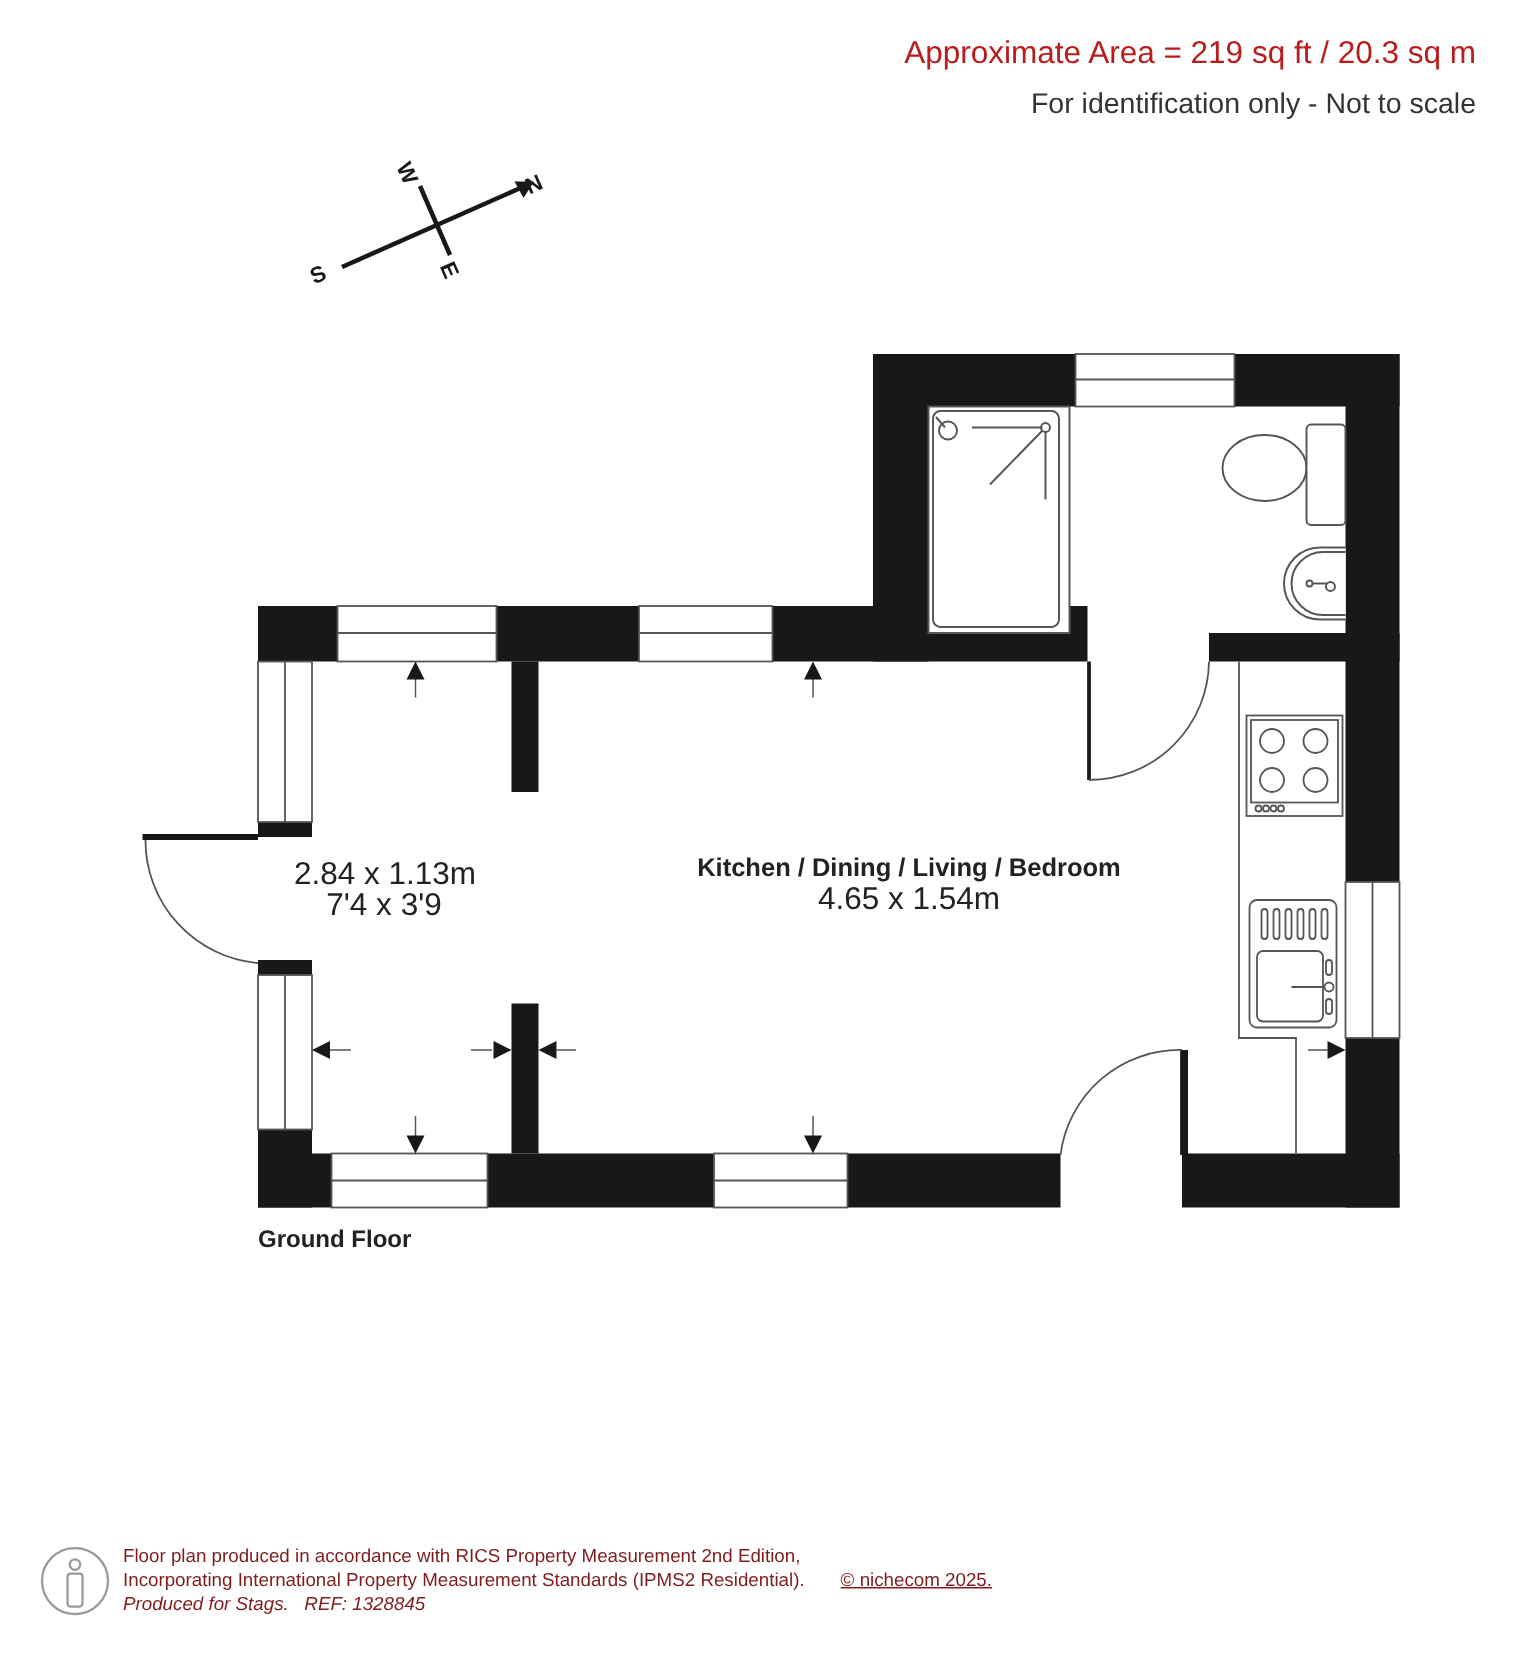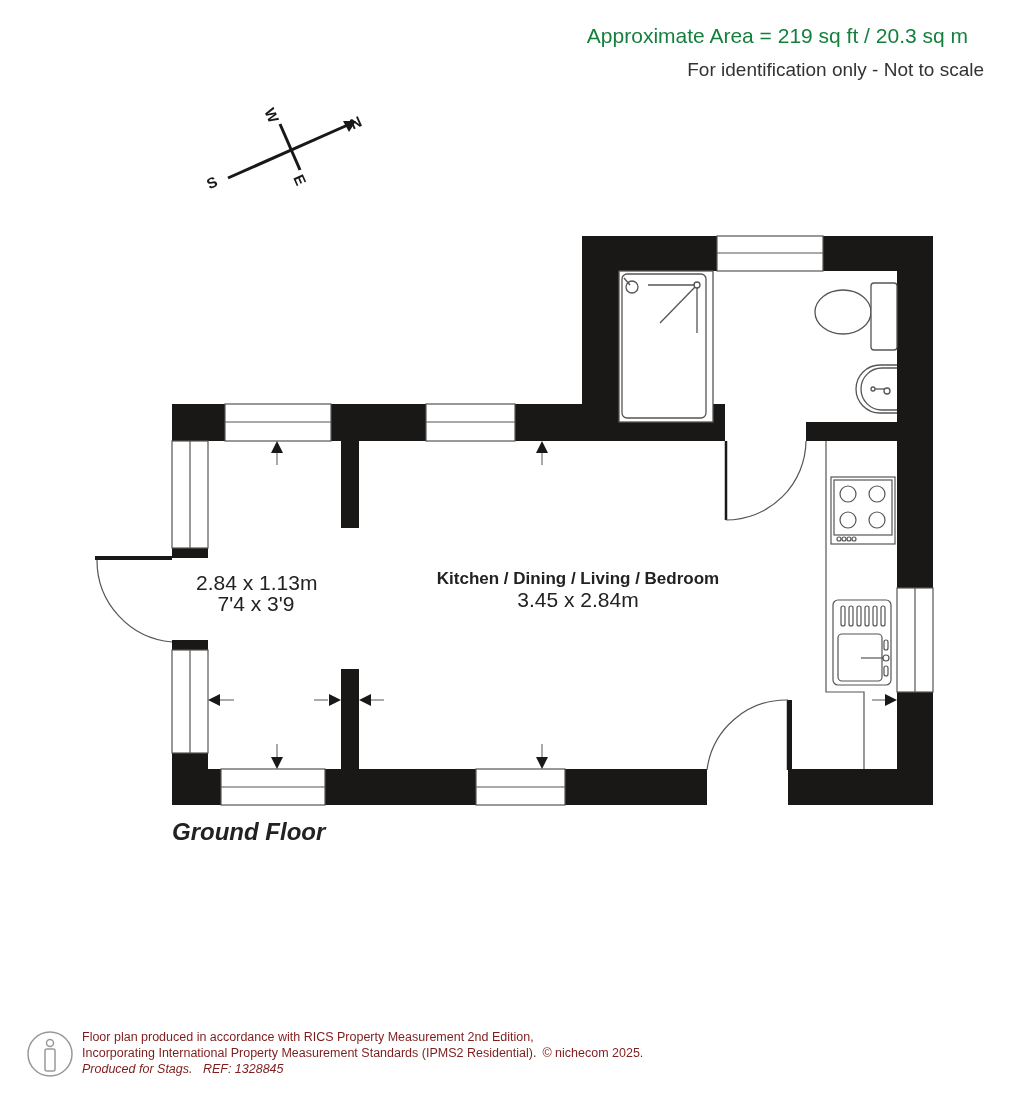--- a/index.html
+++ b/index.html
@@ -1,25 +1,25 @@
 <!DOCTYPE html>
 <html><head>
 <meta charset="utf-8">
 <style>
   html,body{margin:0;padding:0;background:#ffffff;}
   body{width:1024px;height:1104px;position:relative;overflow:hidden;font-family:"Liberation Sans",sans-serif;color:#222;}
-  .area-title{position:absolute;right:56px;top:24px;font-size:21px;color:#15803d;white-space:nowrap;}
+  .area-title{position:absolute;right:40px;top:24px;font-size:21px;color:#b91c1c;white-space:nowrap;}
   .area-sub{position:absolute;right:40px;top:59px;font-size:19px;color:#333;white-space:nowrap;}
   svg.plan{position:absolute;left:0;top:0;}
   .room-label{position:absolute;text-align:center;white-space:nowrap;line-height:21px;color:#222;}
   .room-label .name{font-weight:bold;font-size:17px;}
   .room-label .dim{font-size:21px;}
-  .floor-label{position:absolute;left:172px;top:818px;font-size:24px;font-weight:bold;color:#222;font-style:italic;}
+  .floor-label{position:absolute;left:172px;top:818px;font-size:16px;font-weight:bold;color:#222;}
   .footer{position:absolute;left:82px;top:1029px;font-size:12.5px;color:#7f1d1d;line-height:16px;}
-  .footer .copy{margin-left:6px;}
+  .footer .copy{margin-left:24px;text-decoration:underline;}
   .person-icon{position:absolute;left:26px;top:1030px;}
 </style>
 </head>
 <body>
 
 <div class="area-title">Approximate Area = 219 sq ft / 20.3 sq m</div>
 <div class="area-sub">For identification only - Not to scale</div>
 
 <svg class="plan" width="1024" height="1104" viewBox="0 0 1024 1104">
 
@@ -166,23 +166,23 @@
     <line x1="872" y1="700" x2="885" y2="700"></line>
       <polygon points="897,700 885,694 885,706" stroke="none"></polygon>
   </g>
 </svg>
 
 <div class="room-label" style="left:196px;top:572px;width:120px;">
   <div class="dim">2.84 x 1.13m</div>
   <div class="dim">7'4 x 3'9</div>
 </div>
 
-<div class="room-label" style="left:388px;top:568px;width:380px;text-align:center;">
+<div class="room-label" style="left:416px;top:568px;width:380px;text-align:center;">
   <div class="name">Kitchen / Dining / Living / Bedroom</div>
-  <div class="dim">3.45 x 2.84m</div>
+  <div class="dim">4.65 x 1.54m</div>
 </div>
 
 <div class="floor-label">Ground Floor</div>
 
 <svg class="person-icon" width="48" height="48" viewBox="0 0 48 48">
   <circle cx="24" cy="24" r="22" fill="none" stroke="#999" stroke-width="1.5"></circle>
   <circle cx="24" cy="13" r="3.5" fill="none" stroke="#999" stroke-width="1.5"></circle>
   <rect x="19" y="19" width="10" height="22" rx="2" fill="none" stroke="#999" stroke-width="1.5"></rect>
 </svg>
 

